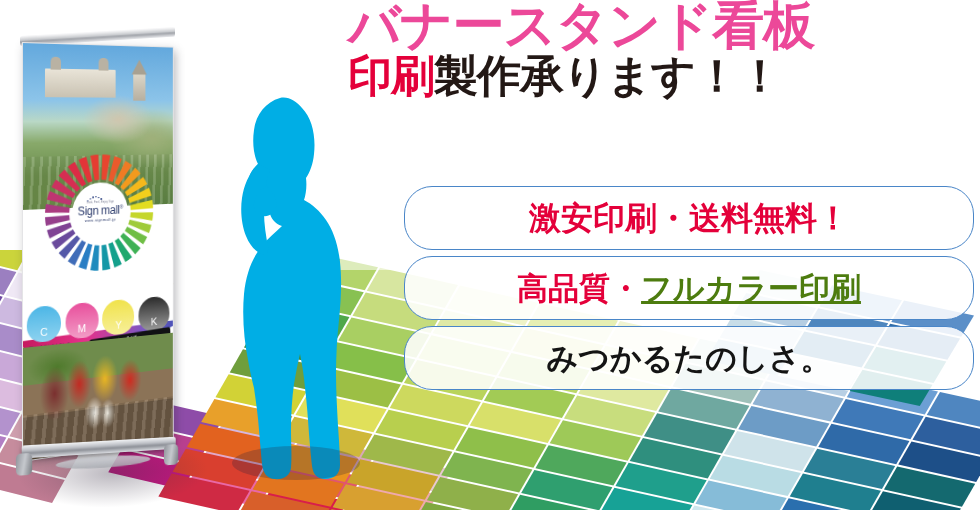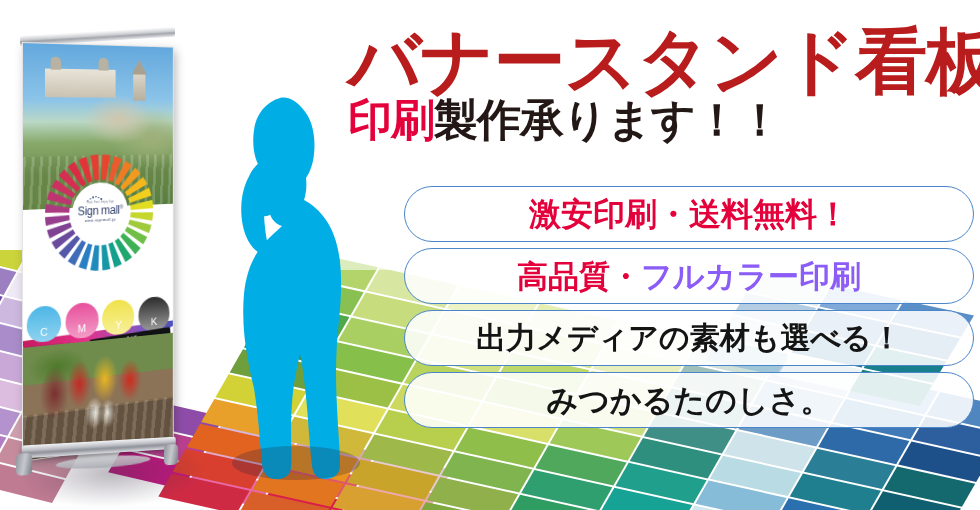--- a/index.html
+++ b/index.html
@@ -173,40 +173,40 @@
     position:absolute;left:26px;top:378px;width:128px;height:34px;border-radius:50%;
     background:rgba(40,35,60,.26);
   }
 
   
   .headline{
     position:absolute;left:348px;top:2px;width:628px;
     font-family:"DejaVu Sans","Liberation Sans",sans-serif;
     font-weight:700;line-height:.92;letter-spacing:-1px;
   }
-  .hl1{font-size:72px;color:#b91c1c;white-space:nowrap;margin-top:26px;}
+  .hl1{font-size:52px;color:#ec4899;white-space:nowrap;}
   .hl2{font-size:44px;white-space:nowrap;margin-top:6px;}
   .hl2 .red{color:#e4003a;}
   .hl2 .dk{color:#231815;}
 
   
   .pills{position:absolute;left:404px;top:186px;width:570px;}
   .pill{
-    position:relative;height:56px;margin-bottom:6px;
+    position:relative;height:64px;margin-bottom:6px;
     border:1.6px solid #4a86c8;border-radius:28px;
     background:rgba(255,255,255,.88);
     display:flex;align-items:center;justify-content:center;
     box-sizing:border-box;
   }
   .pill-text{
     font-family:"DejaVu Sans","Liberation Sans",sans-serif;
     font-weight:700;font-size:32px;letter-spacing:0px;white-space:nowrap;line-height:1;
   }
   .t-red{color:#e4003a;}
-  .t-blue{color:#8b5cf6;}
+  .t-blue{color:#4d7c0f;text-decoration:underline;}
   .t-dark{color:#141414;}
   .pill-2 .pill-text{font-size:31px;}
   .pill-3 .pill-text{font-size:30px;}
   .pill-4 .pill-text{font-size:31px;}
 </style>
 </head>
 <body>
 
 <div id="stage">
 
@@ -527,23 +527,20 @@
   <div class="pills">
 
     <div class="pill pill-1">
       <span class="pill-text t-red">激安印刷・送料無料！</span>
     </div>
 
     <div class="pill pill-2">
       <span class="pill-text"><span class="t-red">高品質・</span><span class="t-blue">フルカラー印刷</span></span>
     </div>
 
-    <div class="pill pill-3">
-      <span class="pill-text t-dark">出力メディアの素材も選べる！</span>
-    </div>
 
     <div class="pill pill-4">
       <span class="pill-text t-dark">みつかるたのしさ。</span>
     </div>
 
   </div>
 
 </div>
 
 </body></html>

